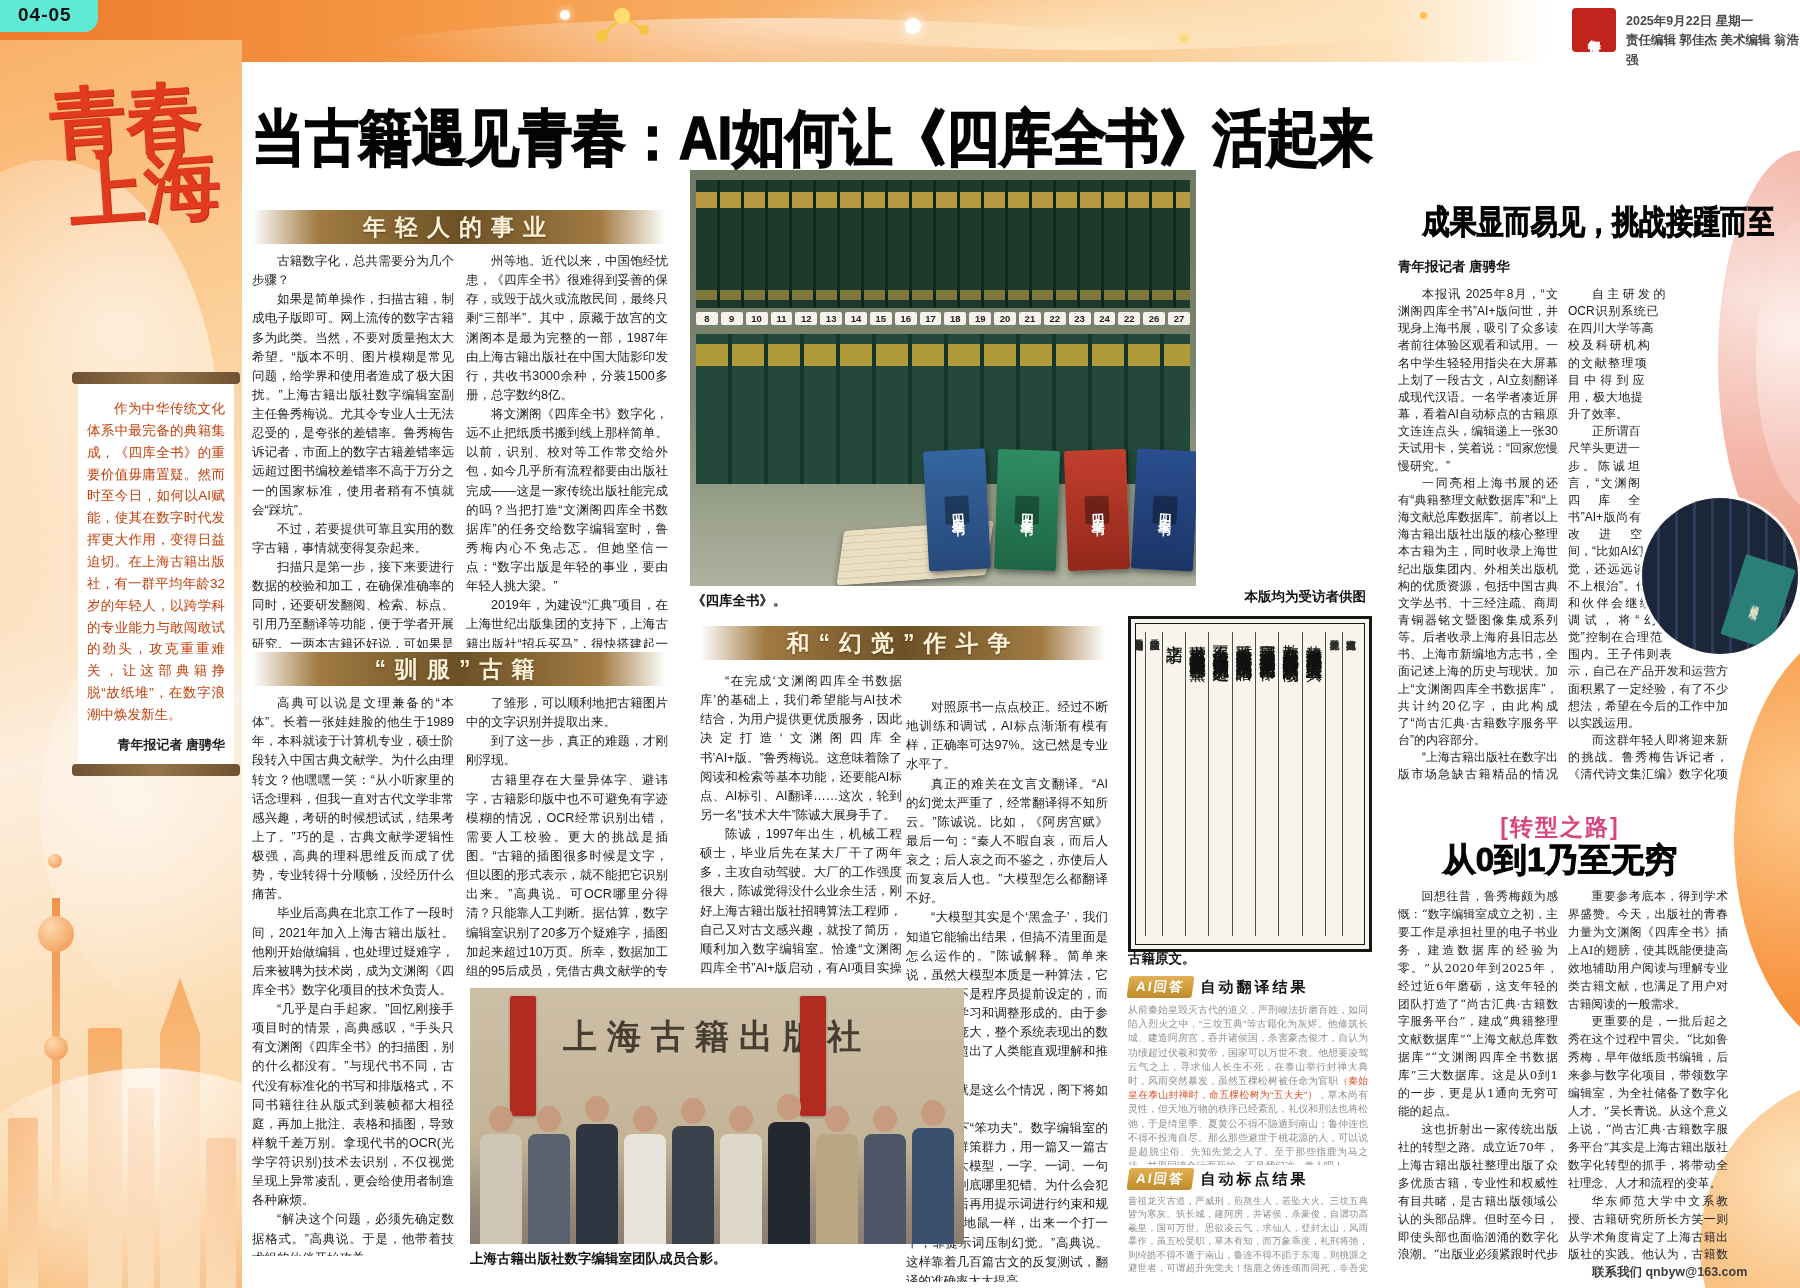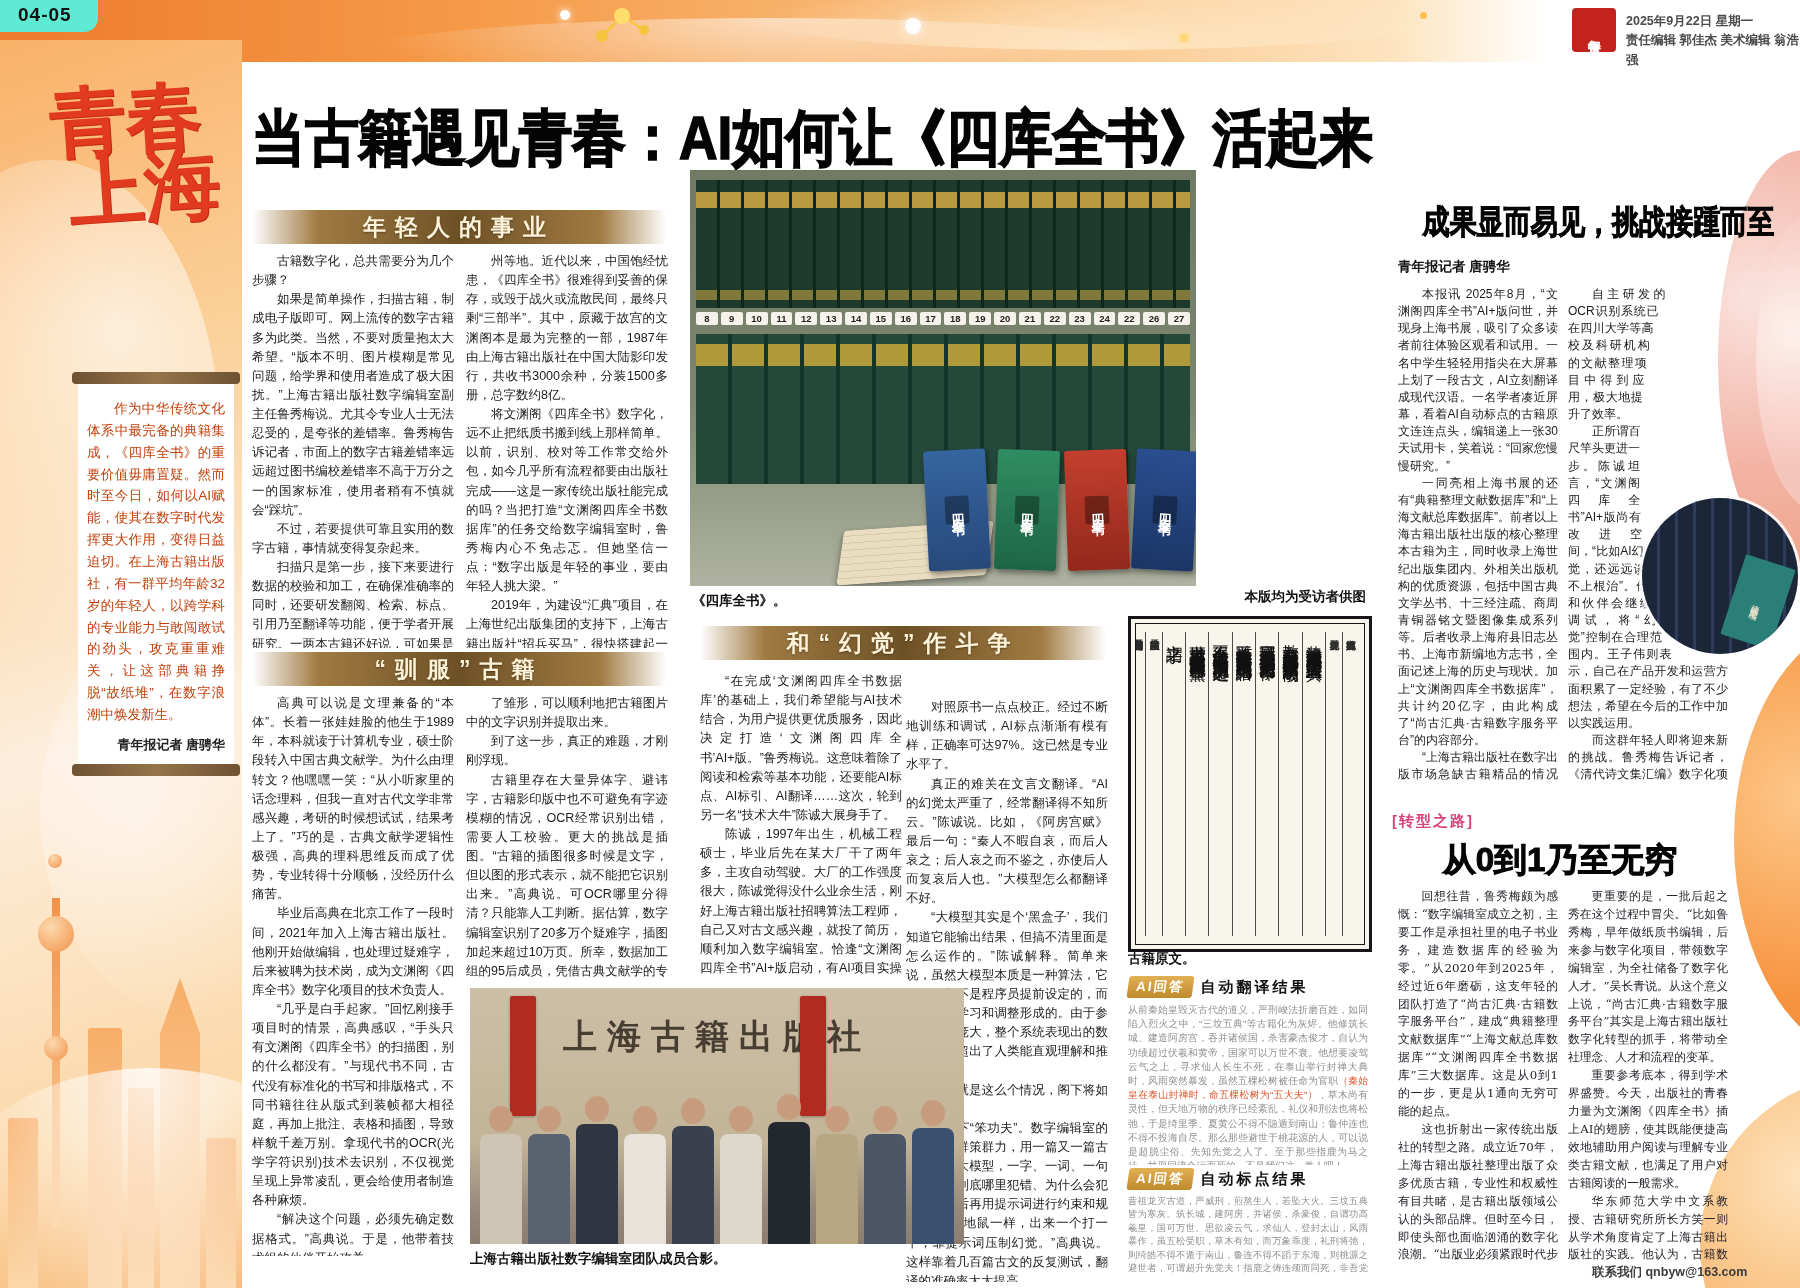--- a/index.html
+++ b/index.html
@@ -123,22 +123,22 @@
   .r-byline{position:absolute;left:1398px;top:258px;font-size:13.5px;font-weight:bold;color:#111;}
   .circ-photo{position:absolute;left:1642px;top:498px;width:156px;height:156px;border-radius:50%;
     overflow:hidden;box-shadow:0 0 0 3px rgba(255,255,255,.9);
     background:repeating-linear-gradient(90deg,#1c2639 0 15px,#2d3c58 15px 18px);}
   .circ-photo .teal{position:absolute;right:14px;bottom:10px;width:52px;height:84px;background:#2a7f78;
     transform:rotate(18deg);border-radius:2px;display:flex;align-items:center;justify-content:center;}
   .circ-photo .teal span{writing-mode:vertical-rl;color:#e8e3c9;font-size:8.5px;letter-spacing:1px;
     font-family:"DejaVu Serif",serif;}
   .circ-spacer{float:right;width:96px;height:160px;margin-top:208px;margin-right:-8px;
     shape-outside:margin-box;border-radius:50%;}
-  .t-kicker{position:absolute;left:1392px;top:812px;width:336px;
-    font-size:15px;font-weight:bold;color:#d8437c;letter-spacing:2px;}
+  .t-kicker{position:absolute;left:1392px;top:812px;width:336px;text-align:center;
+    font-size:23px;font-weight:bold;color:#d8437c;letter-spacing:2px;}
   .t-headline{position:absolute;left:1392px;top:838px;width:336px;text-align:center;white-space:nowrap;
     font-size:33px;font-weight:900;color:#050505;-webkit-text-stroke:1px #050505;}
   .contact{position:absolute;left:1592px;top:1264px;font-size:12.5px;font-weight:bold;color:#3c3c3c;}
 
   .molecule{position:absolute;}
 </style>
 </head>
 <body>
 
 <div class="page">
@@ -393,22 +393,22 @@
   </div>
 
   <div class="t-kicker">[转型之路]</div>
   <div class="t-headline">从0到1乃至无穷</div>
   <div class="col kai" style="left:1398px;top:888px;width:160px;height:372px;">
       <p>回想往昔，鲁秀梅颇为感慨：“数字编辑室成立之初，主要工作是承担社里的电子书业务，建造数据库的经验为零。”从2020年到2025年，经过近6年磨砺，这支年轻的团队打造了“尚古汇典·古籍数字服务平台”，建成“典籍整理文献数据库”“上海文献总库数据库”“文渊阁四库全书数据库”三大数据库。这是从0到1的一步，更是从1通向无穷可能的起点。</p>
       <p>这也折射出一家传统出版社的转型之路。成立近70年，上海古籍出版社整理出版了众多优质古籍，专业性和权威性有目共睹，是古籍出版领域公认的头部品牌。但时至今日，即使头部也面临汹涌的数字化浪潮。“出版业必须紧跟时代步伐，拥抱数字化变革，研究当代读者、用户的深层次精神文化需求，提供更好的知识服务。”上海古籍出版社副社长兼副总编吴长青说。</p>
     </div>
   <div class="col kai" style="left:1568px;top:888px;width:160px;height:372px;">
     <div>
+        <p>重要参考底本，得到学术界盛赞。今天，出版社的青春力量为文渊阁《四库全书》插上AI的翅膀，使其既能便捷高效地辅助用户阅读与理解专业类古籍文献，也满足了用户对古籍阅读的一般需求。</p>
         <p>更重要的是，一批后起之秀在这个过程中冒尖。“比如鲁秀梅，早年做纸质书编辑，后来参与数字化项目，带领数字编辑室，为全社储备了数字化人才。”吴长青说。从这个意义上说，“尚古汇典·古籍数字服务平台”其实是上海古籍出版社数字化转型的抓手，将带动全社理念、人才和流程的变革。</p>
-        <p>重要参考底本，得到学术界盛赞。今天，出版社的青春力量为文渊阁《四库全书》插上AI的翅膀，使其既能便捷高效地辅助用户阅读与理解专业类古籍文献，也满足了用户对古籍阅读的一般需求。</p>
         <p>华东师范大学中文系教授、古籍研究所所长方笑一则从学术角度肯定了上海古籍出版社的实践。他认为，古籍数字化一方面让珍贵文献突破时空限制，实现文本的永久保存和便捷查阅；另一方面，AI技术把研究者从烦琐的基础工作中解放出来，聚焦更深层的学术探索，从而为中华优秀传统文化的传承和创新开辟了更多可能性。这正是技术赋能文化的核心价值。</p>
       </div>
 
   </div>
 
   <div class="contact">联系我们 qnbyw@163.com</div>
 
 </div>
 
 </body></html>

